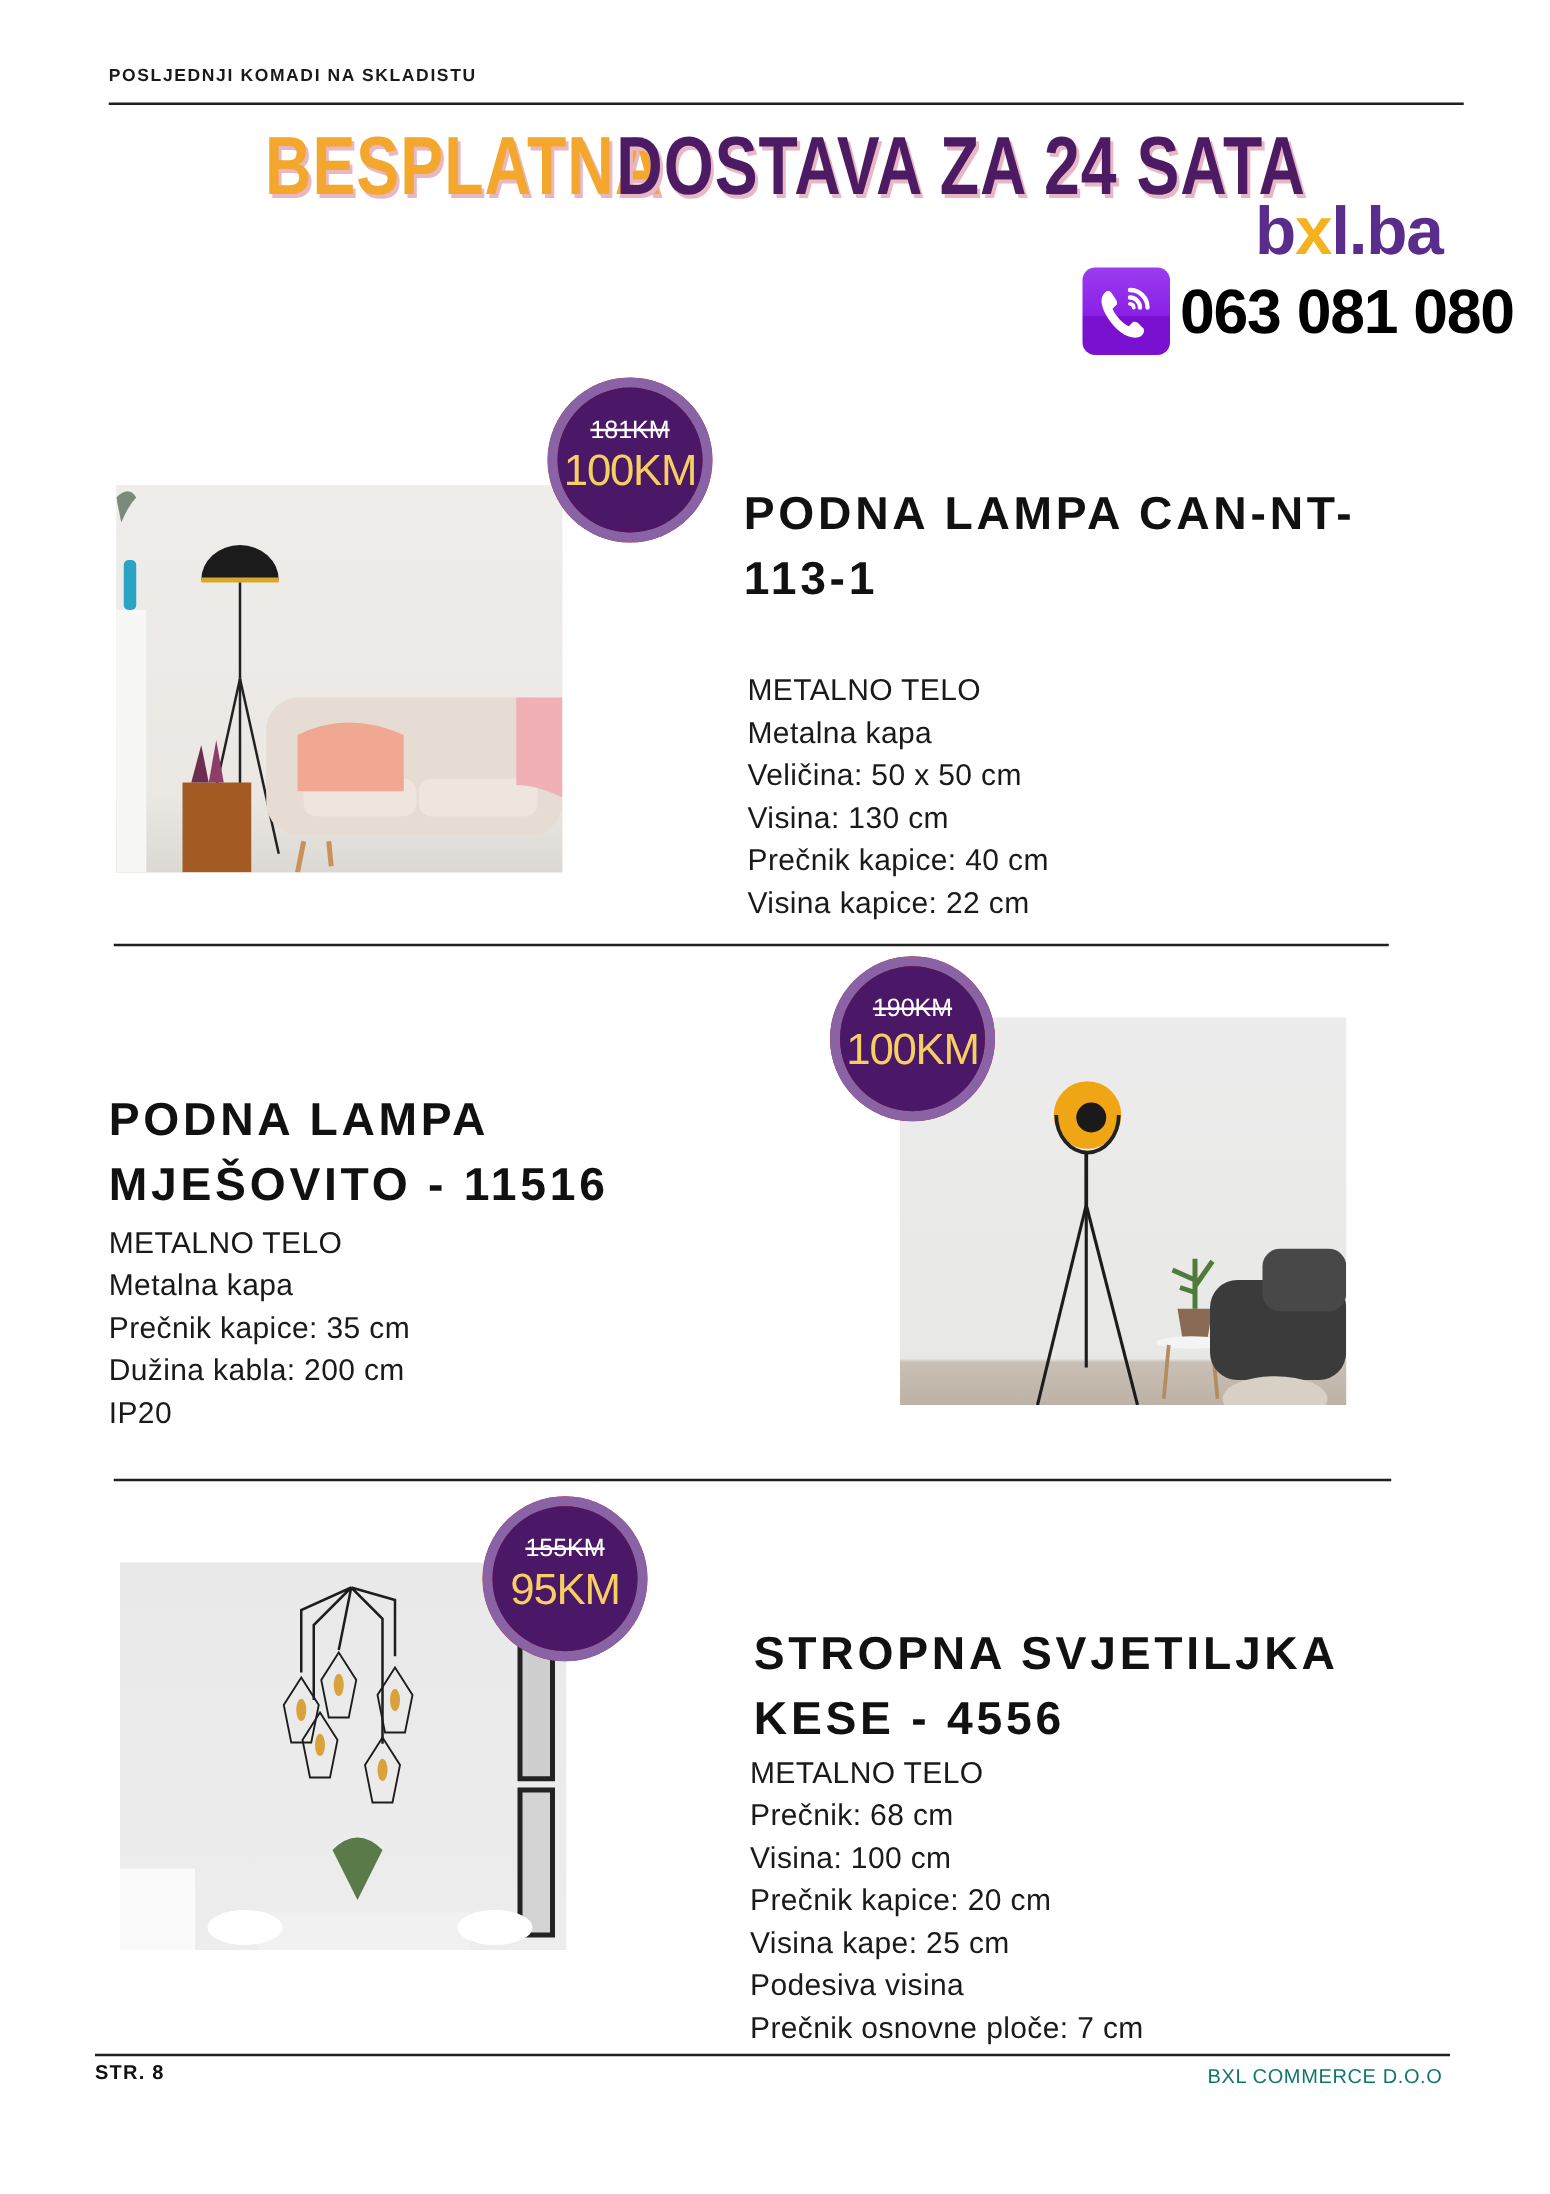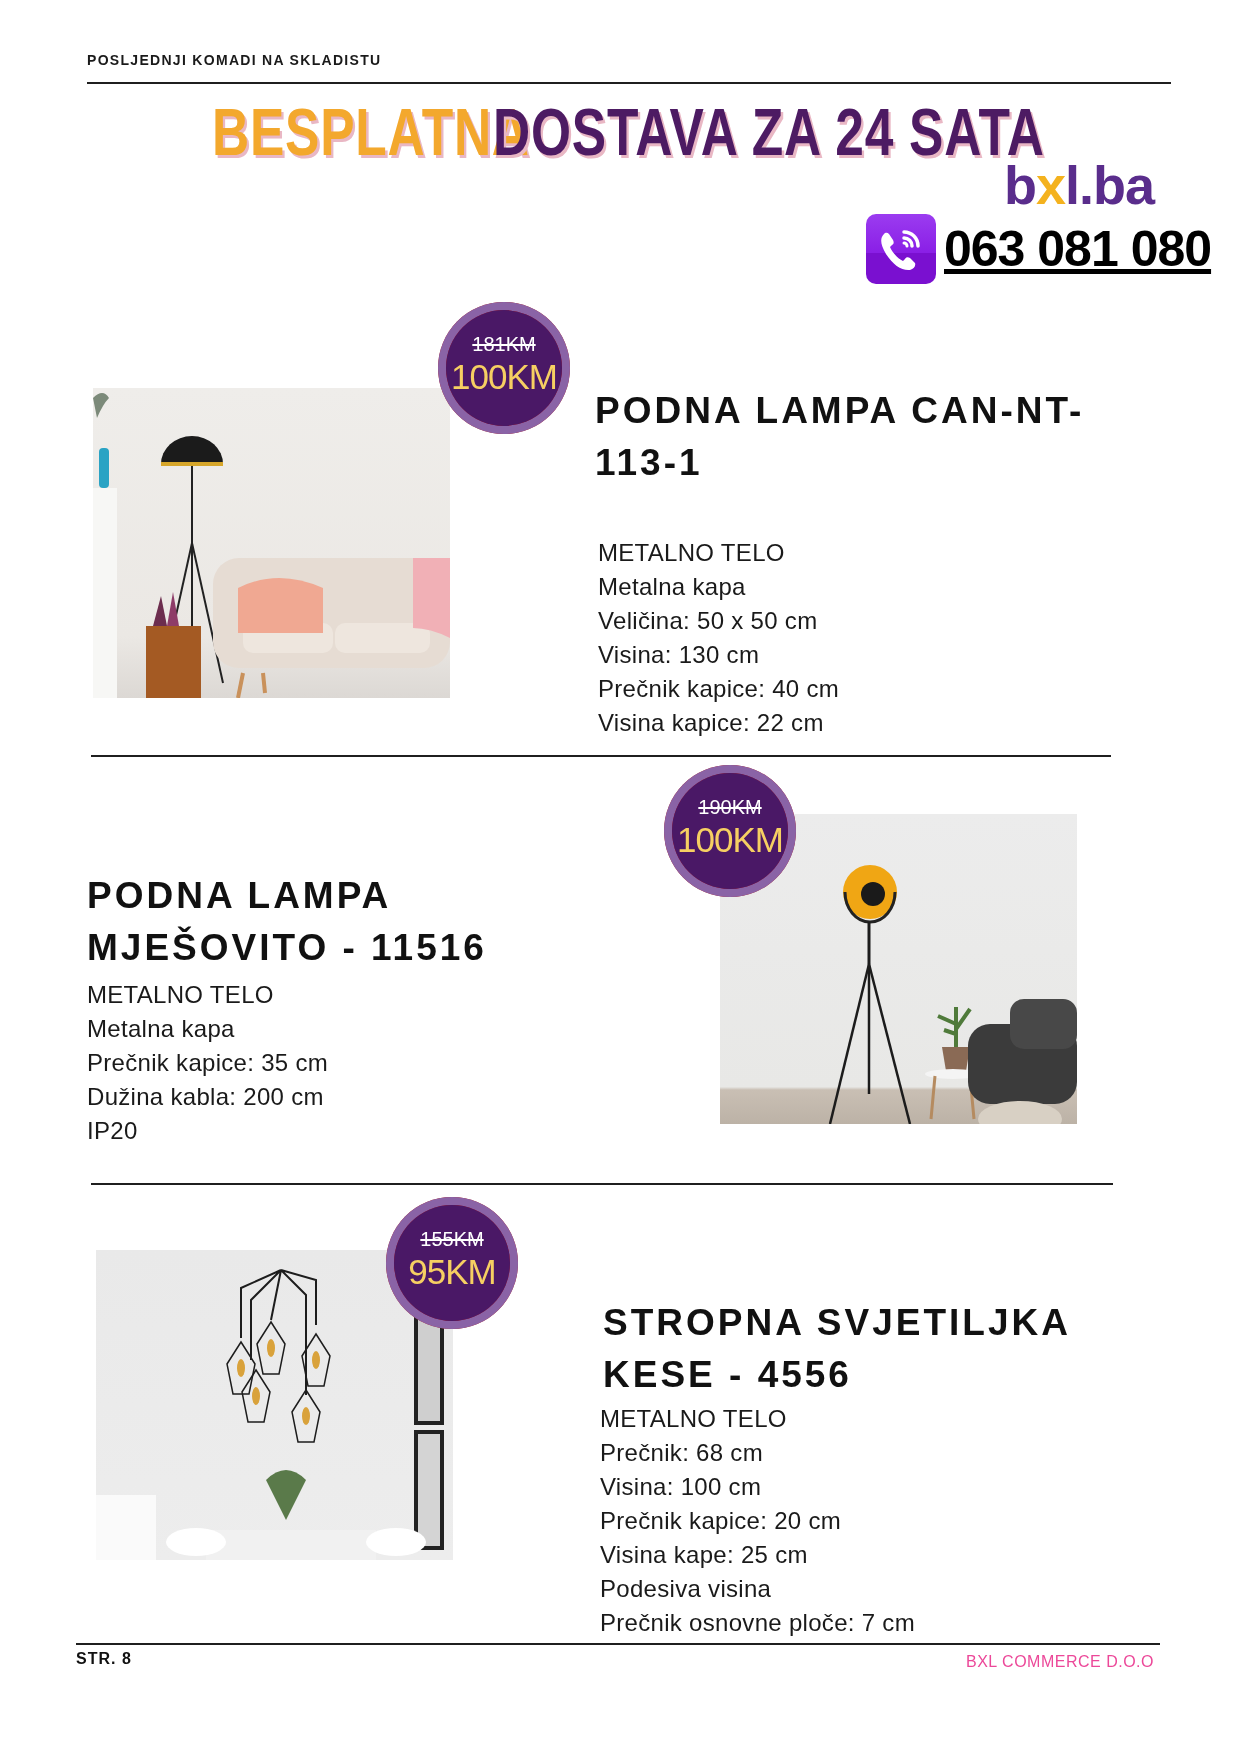--- a/index.html
+++ b/index.html
@@ -15,37 +15,37 @@
                  font-size: 66px; line-height: 80px; letter-spacing: 1px; transform: scaleX(0.78); transform-origin: left top;
                  text-shadow: 3px 3px 0 #e9b7c4; }
   .banner .orange { left: 212px; color: #f3a82d; }
   .banner .purple { left: 493px; color: #4d1b63; }
 
   .logo { left: 1004px; top: 155px; font-size: 54px; font-weight: 700; color: #5a2d8c; letter-spacing: -1px; line-height: 60px; }
   .logo .x { color: #f4b21e; }
 
   .viber { left: 866px; top: 214px; width: 70px; height: 70px; border-radius: 10px;
            background: linear-gradient(180deg, #9b3cf0 0%, #8a1fe6 55%, #7a10d0 56%, #7a10d0 100%); }
-  .phone { left: 944px; top: 214px; font-size: 50px; font-weight: 700; color: #000; line-height: 70px; letter-spacing: -1px; text-decoration: underline; }
+  .phone { left: 944px; top: 214px; font-size: 50px; font-weight: 700; color: #000; line-height: 70px; letter-spacing: -1px; }
 
   .price-badge { width: 132px; height: 132px; border-radius: 50%; background: #b91c1c;
                  box-shadow: inset 0 0 0 8px #8a63a6; display: flex; flex-direction: column;
                  align-items: center; justify-content: center; }
   .price-badge .old { color: #fff; font-size: 20px; text-decoration: line-through; line-height: 22px; margin-top: -4px; }
   .price-badge .new { color: #f6cf62; font-size: 35px; font-weight: 400; line-height: 44px; letter-spacing: -1px; }
   .price-badge .inner { position: absolute; inset: 8px; border-radius: 50%; background: #4a1866; z-index: 0; }
   .price-badge .old, .price-badge .new { position: relative; z-index: 1; }
 
   .product-title { font-size: 37px; font-weight: 700; letter-spacing: 3px; line-height: 52px; color: #111; }
   .specs { font-size: 24px; line-height: 34px; color: #1a1a1a; letter-spacing: 0.3px; }
 
   .photo { overflow: hidden; }
 
   .footer-left { left: 76px; top: 1650px; font-size: 16px; font-weight: 700; letter-spacing: 1px; }
-  .footer-right { left: 966px; top: 1653px; font-size: 16px; letter-spacing: 0.5px; color: #ec4899; }
+  .footer-right { left: 966px; top: 1653px; font-size: 16px; letter-spacing: 0.5px; color: #0f766e; }
 </style>
 </head>
 <body>
 
 <div class="abs header-label">POSLJEDNJI KOMADI NA SKLADISTU</div>
 <div class="rule" style="left:87px; top:82px; width:1084px;"></div>
 
 <div class="abs banner">
   <span class="orange">BESPLATNA</span>
   <span class="purple">DOSTAVA ZA 24 SATA</span>

